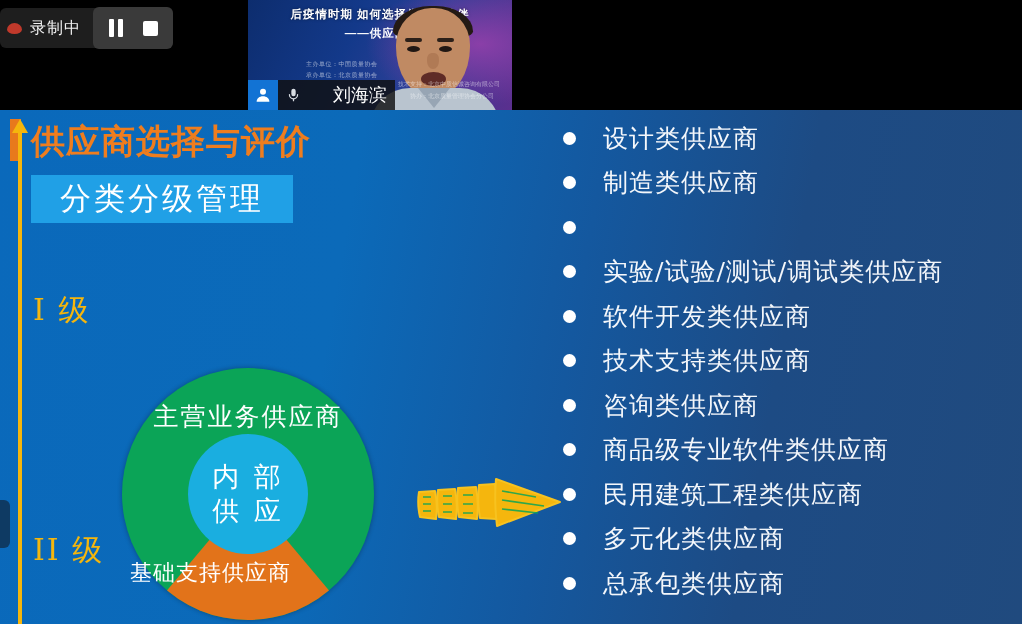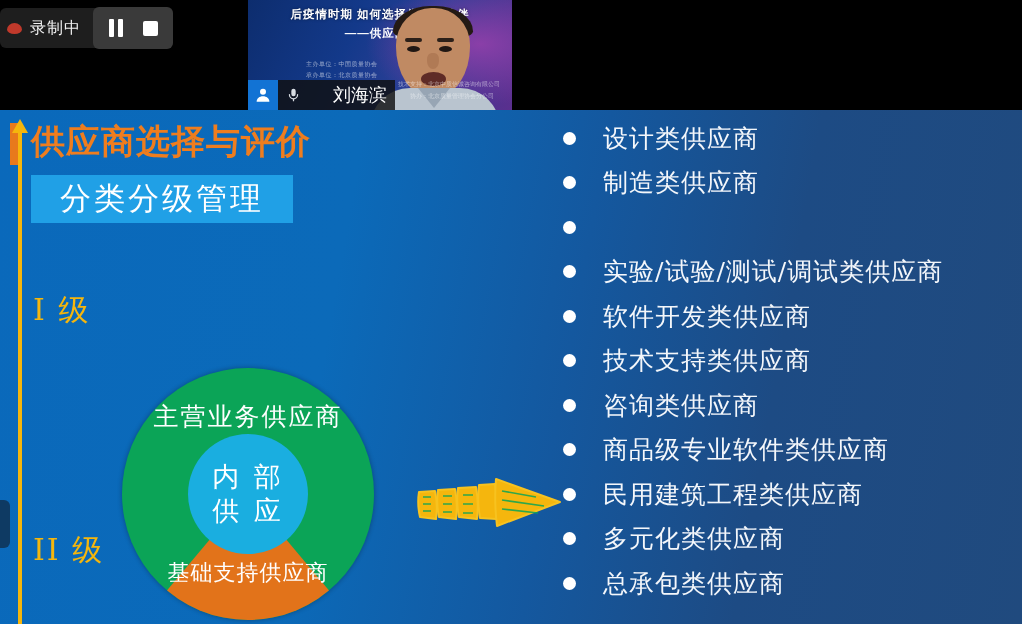--- a/index.html
+++ b/index.html
@@ -257,21 +257,21 @@
     background: linear-gradient(100deg,
         #0a69bb 0%, #0b6ab9 33%, #14589f 55%, #1d4b84 74%, #204a7e 100%);
     overflow: hidden;
   }
 
   
   .title-row {
     position: absolute;
     left: 10px; top: 9px;
     display: flex;
-    align-items: flex-end;
+    align-items: flex-start;
   }
   .title-bar {
     width: 11px; height: 42px;
     background: #e8791c;
     margin-right: 10px;
   }
   .title-text {
     color: #ef7d1e;
     font-size: 34px;
     font-weight: bold;
@@ -384,23 +384,23 @@
     width: 252px;
     text-align: center;
     color: #ffffff;
     font-size: 25px;
     letter-spacing: 2px;
     white-space: nowrap;
     font-family: "DejaVu Serif", "Liberation Serif", serif;
   }
   .label-bottom {
     position: absolute;
-    left: 0; bottom: 32px;
+    left: 8px; bottom: 32px;
     width: 252px;
-    text-align: center;
+    text-align: left;
     color: #ffffff;
     font-size: 22px;
     letter-spacing: 1px;
     white-space: nowrap;
     font-family: "DejaVu Serif", "Liberation Serif", serif;
   }
 
   
   .arrow-graphic {
     position: absolute;

